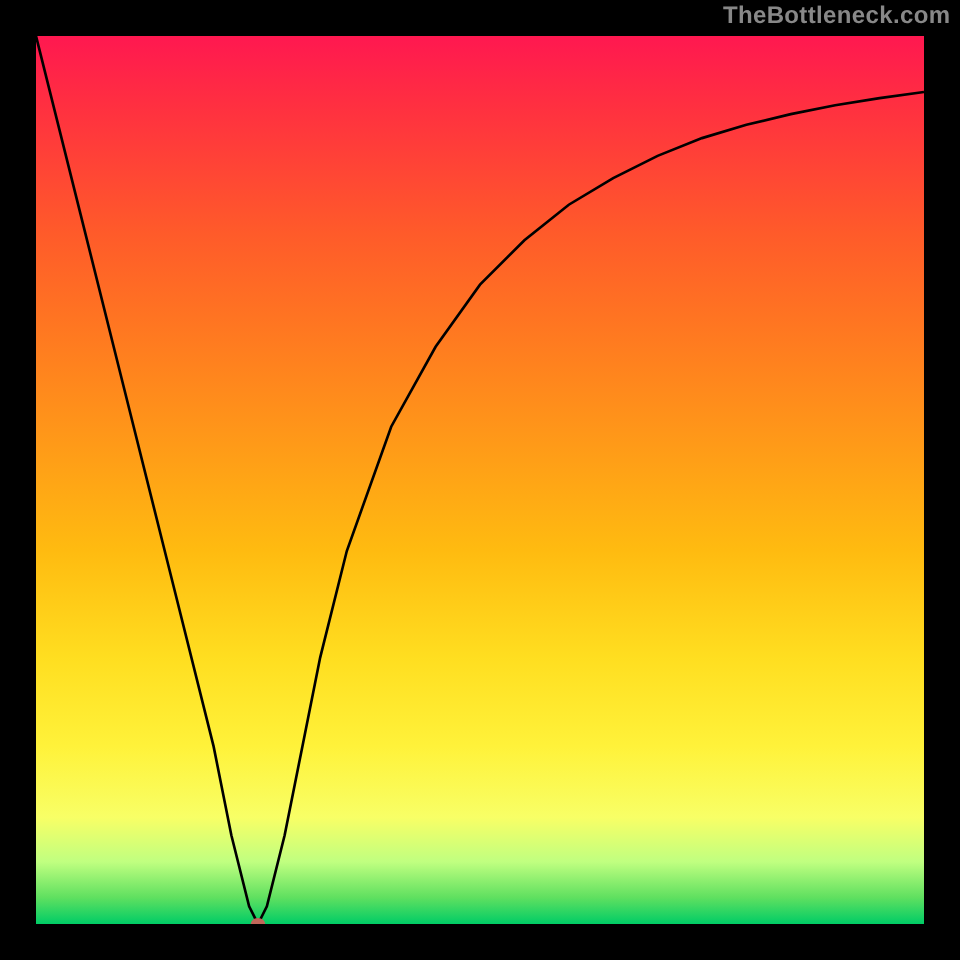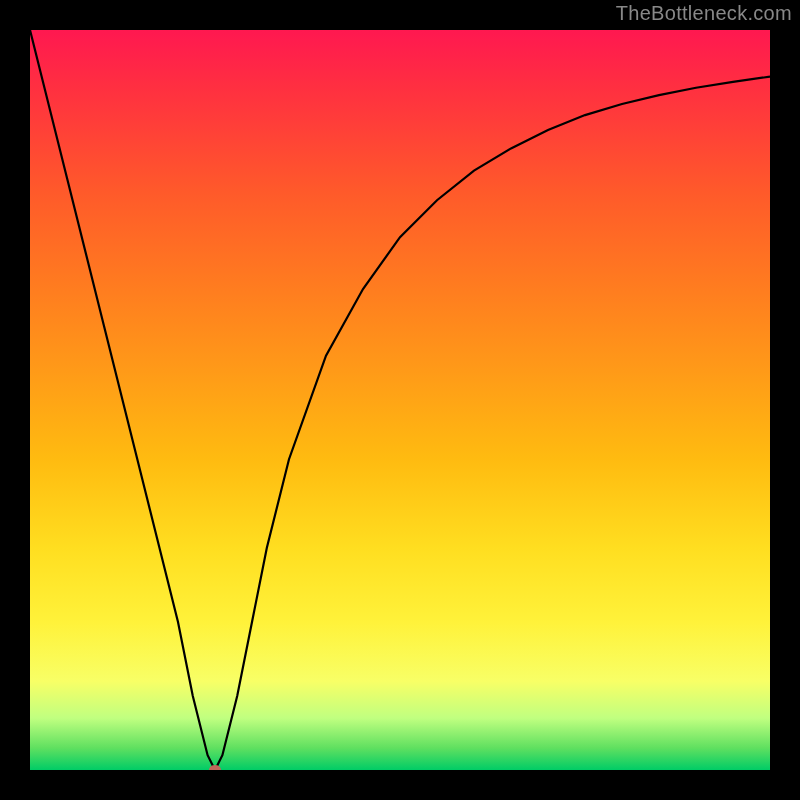--- a/index.html
+++ b/index.html
@@ -15,21 +15,21 @@
     width: 800px;
     height: 800px;
     background: #000;
   }
   .watermark {
     position: absolute;
     top: 2px;
     right: 8px;
     color: #888;
     font-size: 20px;
-    font-weight: normal;
+    font-weight: bold;
     letter-spacing: 0.3px;
     z-index: 5;
   }
   .plot {
     position: absolute;
     left: 30px;
     top: 30px;
     width: 740px;
     height: 740px;
     overflow: hidden;

